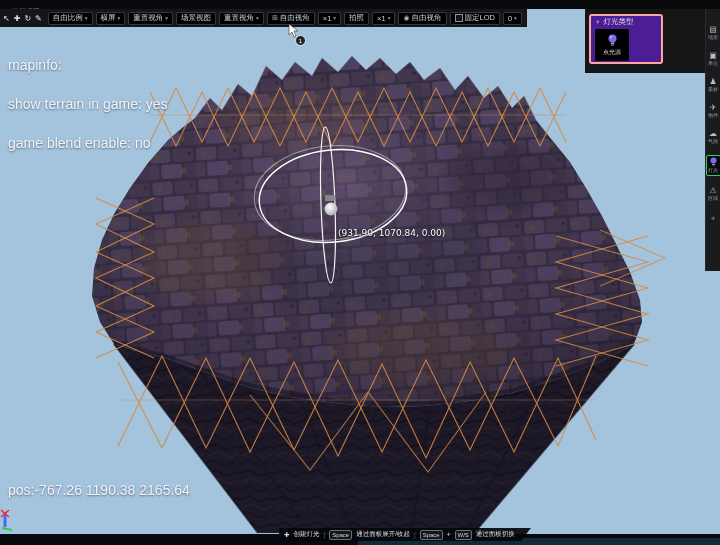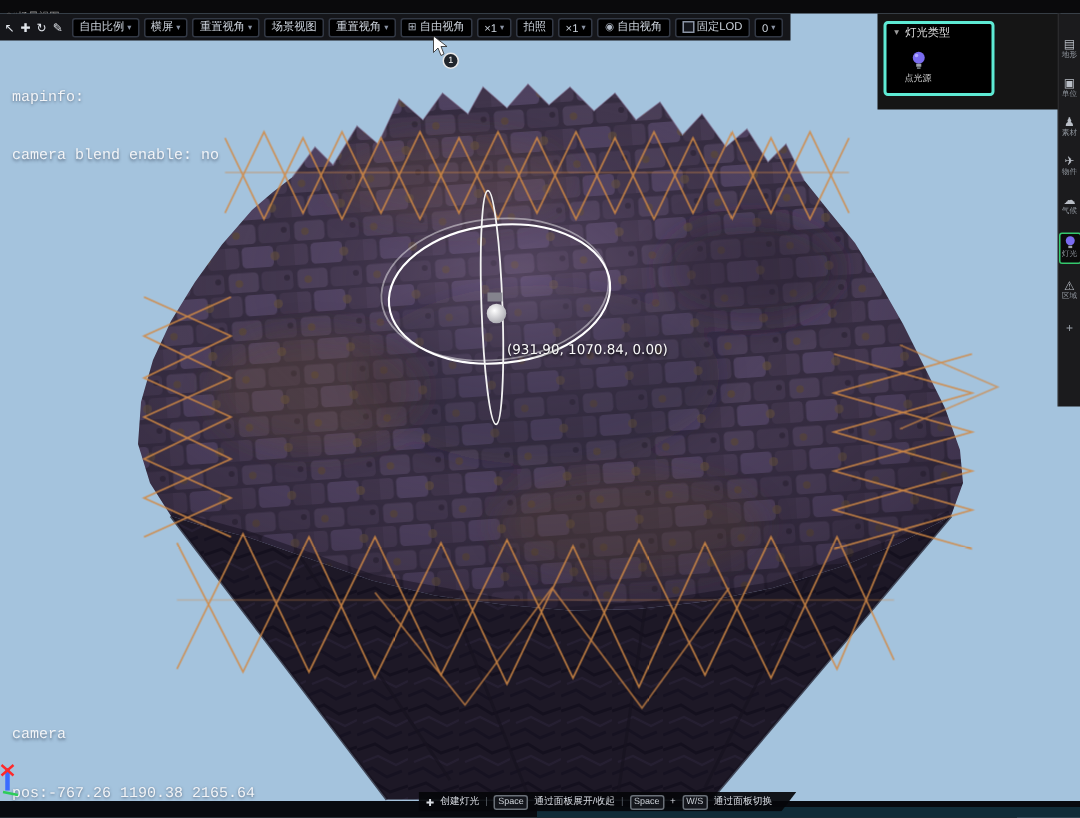--- a/index.html
+++ b/index.html
@@ -21,29 +21,29 @@
   .arr{font-size:5.5px;color:#8a93a3;}
   .ticon{font-size:7px;color:#aeb6c2;}
   .chk{width:6px;height:6px;border:1px solid #8a93a3;background:#14161c;display:inline-block;}
   
   .cursor-hint{position:absolute;left:288px;top:24px;width:20px;height:22px;}
   .cursor-hint svg{position:absolute;left:0;top:0;}
   .badge{position:absolute;left:7px;top:11px;width:9px;height:9px;border:1px solid #e8e8e8;
          border-radius:50%;background:rgba(10,10,14,.85);color:#fff;font-size:6px;
          display:flex;align-items:center;justify-content:center;}
   
-  .dbg{position:absolute;font-family:Liberation Mono, monospace;font-size:10px;line-height:13px;
+  .dbg{position:absolute;font-family:Liberation Sans, sans-serif;font-size:14px;line-height:13px;
        color:#f2f4f7;text-shadow:0 1px 2px rgba(25,35,55,.55);white-space:pre;}
   .mapinfo{left:8px;top:33px;}
   .camera{left:8px;top:458px;}
   .axis-gizmo{position:absolute;left:0px;top:509px;}
   
   .light-panel{position:absolute;left:585px;top:9px;width:122px;height:64px;background:#151515;}
-  .lp-box{position:absolute;left:4px;top:5px;width:74px;height:50px;border:2px solid #5eead4;
-          border-radius:3px;box-sizing:border-box;padding:1px 4px;background:#000000;}
+  .lp-box{position:absolute;left:4px;top:5px;width:74px;height:50px;border:2px solid #fca5a5;
+          border-radius:3px;box-sizing:border-box;padding:1px 4px;background:#4c1d95;}
   .lp-head{font-size:7.5px;color:#dddddd;display:flex;align-items:center;gap:3px;}
   .lp-collapse{font-size:5.5px;color:#9a9a9a;}
   .lp-tile{margin-top:2px;width:34px;height:32px;background:#000;border-radius:2px;
            display:flex;flex-direction:column;align-items:center;justify-content:center;}
   .lp-tile-label{font-size:6px;color:#cfcfcf;margin-top:1px;}
   
   .sidebar{position:absolute;right:0;top:9px;width:15px;height:262px;background:#1b1b1d;
            border-left:1px solid #2a2a2c;display:flex;flex-direction:column;align-items:center;
            padding-top:16px;box-sizing:border-box;}
   .sb-item{display:flex;flex-direction:column;align-items:center;margin-bottom:10px;}
@@ -213,24 +213,24 @@
 
   <div class="cursor-hint">
     <svg width="12" height="14" viewBox="0 0 12 14">
       <polygon points="1,0 1,11 4,8 6,13 8,12 6,7 10,7" fill="#ffffff" stroke="#333" stroke-width="0.6"></polygon>
     </svg>
     <div class="badge">1</div>
   </div>
 
   <div class="dbg mapinfo">
     <div>mapinfo:</div>
-    <div>camera blend enable: no</div>
+    <div>show terrain in game: yes</div>
+    <div>game blend enable: no</div>
   </div>
   <div class="dbg camera">
-    <div>camera</div>
     <div>pos:-767.26 1190.38 2165.64</div>
     
     
     
     
   </div>
   <svg class="axis-gizmo" width="16" height="22" viewBox="0 0 16 22">
     <line x1="5" y1="3" x2="5" y2="18" stroke="#3a6cff" stroke-width="3"></line>
     <path d="M1,1 L9,8 M9,1 L1,8" stroke="#ff2a2a" stroke-width="1.6"></path>
     <line x1="2" y1="19" x2="12" y2="21" stroke="#2ecc5a" stroke-width="1.8"></line>

